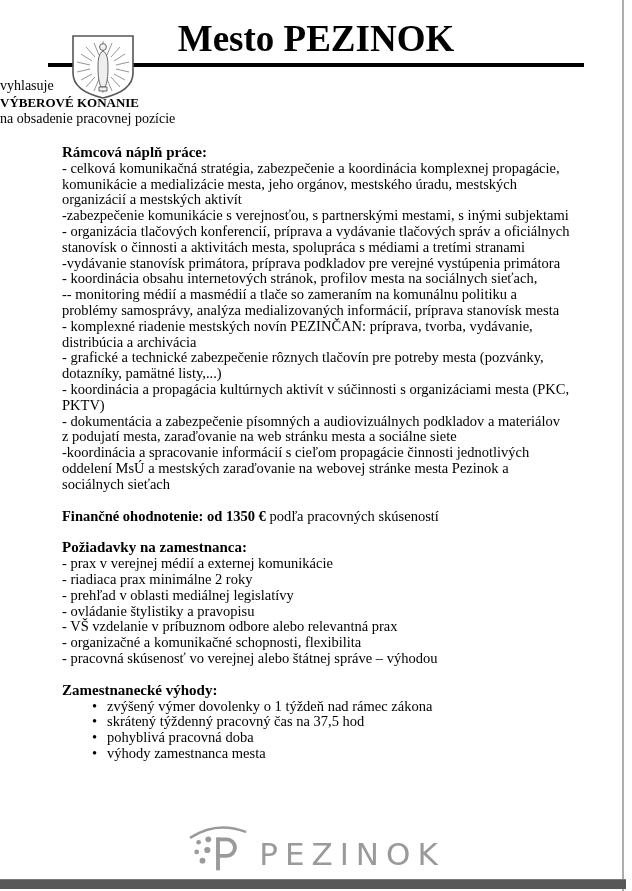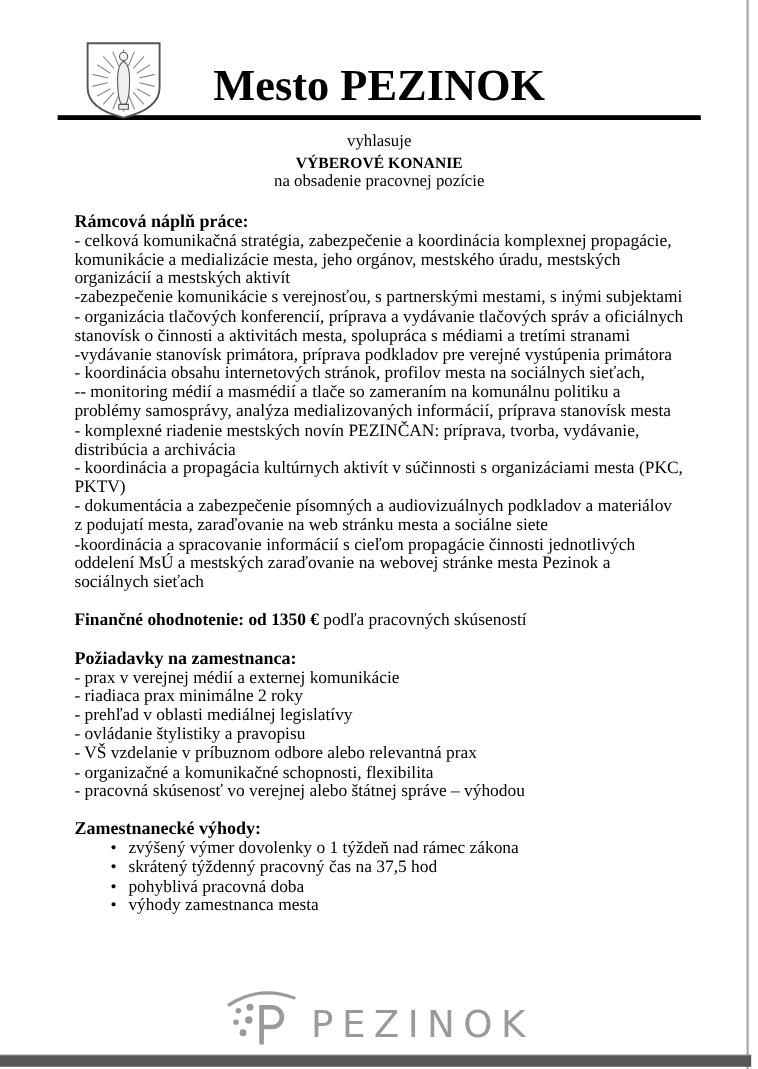--- a/index.html
+++ b/index.html
@@ -6,28 +6,28 @@
   .doc {
     position:relative; width:632px; height:891px; background:#ffffff;
     font-family:"Liberation Serif","DejaVu Serif",serif; color:#000;
     overflow:hidden;
   }
   
   .right-edge-line { position:absolute; top:0; right:8px; width:2px; height:100%; background:#adadad; }
   .bottom-band { position:absolute; left:0; bottom:2px; width:626px; height:9px; background:#585858; border-top:1px solid #7a7a7a; }
 
   
-  .letterhead { position:relative; padding-top:52px; }
+  .letterhead { position:relative; padding-top:19px; }
   .crest { position:absolute; left:70px; top:33px; width:66px; height:68px; }
   .city-title { text-align:center; font-size:37px; font-weight:bold; line-height:40px; }
   .city-address { text-align:center; font-size:17px; font-weight:bold; line-height:20px; margin-top:2px; }
   .rule { margin:4px auto 0; width:536px; height:4px; background:#000; }
 
   
-  .intro { text-align:center; margin-top:11px; font-size:14px; line-height:16px; }
+  .intro { margin-top:11px; font-size:14px; line-height:16px; }
   .intro .big { font-size:13px; font-weight:bold; line-height:17px; }
   .position-title { text-align:center; font-size:17px; font-weight:bold; margin-top:13px; }
 
   
   .content { margin:18px 62px 0 62px; width:508px; font-size:14.5px; line-height:15.8px; }
   .content h3 { font-size:15px; font-weight:bold; margin:16px 0 0 0; line-height:15.8px; }
   .content h3.first { margin-top:0; }
   .item { margin:0; }
   .salary-line { margin:16px 0 0 0; }
   .benefit-list { margin:0; padding:0; list-style:none; }
@@ -93,20 +93,21 @@
     <h3 class="first">Rámcová náplň práce:</h3>
     <div>
 
     <p class="item">- celková komunikačná stratégia, zabezpečenie a koordinácia komplexnej propagácie, komunikácie a medializácie mesta, jeho orgánov, mestského úradu, mestských organizácií a mestských aktivít</p>
         <p class="item">-zabezpečenie komunikácie s verejnosťou, s partnerskými mestami, s inými subjektami</p>
         <p class="item">- organizácia tlačových konferencií, príprava a vydávanie tlačových správ a oficiálnych stanovísk o činnosti a aktivitách mesta, spolupráca s médiami a tretími stranami</p>
         <p class="item">-vydávanie stanovísk primátora, príprava podkladov pre verejné vystúpenia primátora</p>
         <p class="item">- koordinácia obsahu internetových stránok, profilov mesta na sociálnych sieťach,</p>
         <p class="item">-- monitoring médií a masmédií a tlače so zameraním na komunálnu politiku a problémy samosprávy, analýza medializovaných informácií, príprava stanovísk mesta</p>
         <p class="item">- komplexné riadenie mestských novín PEZINČAN: príprava, tvorba, vydávanie, distribúcia a archivácia</p>
+        <p class="item">- grafické a technické zabezpečenie rôznych tlačovín pre potreby mesta (pozvánky, dotazníky, pamätné listy,...)</p>
         <p class="item">- koordinácia a propagácia kultúrnych aktivít v súčinnosti s organizáciami mesta (PKC, PKTV)</p>
         <p class="item">- dokumentácia a zabezpečenie písomných a audiovizuálnych podkladov a materiálov z podujatí mesta, zaraďovanie na web stránku mesta a sociálne siete</p>
         <p class="item">-koordinácia a spracovanie informácií s cieľom propagácie činnosti jednotlivých oddelení MsÚ a mestských zaraďovanie na webovej stránke mesta Pezinok a sociálnych sieťach</p>
       </div>
 
     <p class="salary-line"><b>Finančné ohodnotenie: od 1350 €</b><span> podľa pracovných skúseností</span></p>
 
     <h3>Požiadavky na zamestnanca:</h3>
     <div>
 

